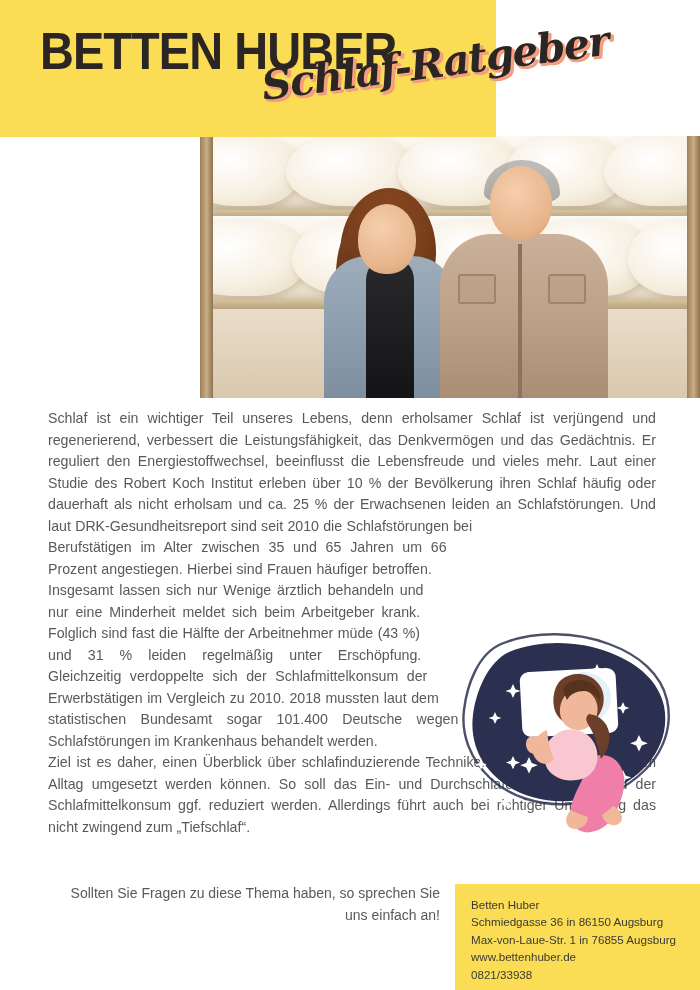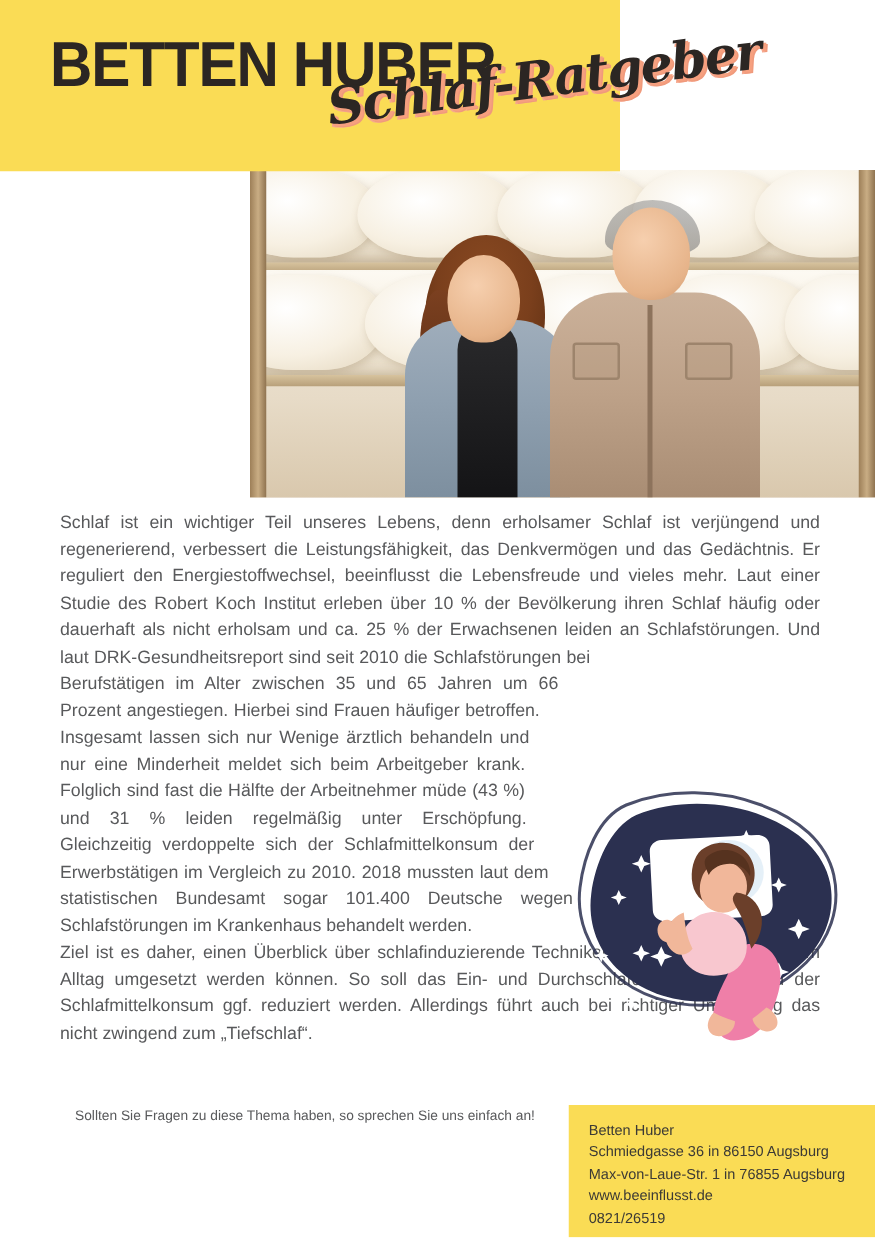--- a/index.html
+++ b/index.html
@@ -172,23 +172,23 @@
     height: 218px;
     shape-outside: ellipse(116px 109px at 50% 50%);
     margin: 222px 0 0 8px;
   }
   .closing {
     position: absolute;
     left: 48px;
     top: 882px;
     width: 392px;
     color: #58595b;
-    font-size: 11px;
+    font-size: 14px;
     line-height: 22px;
-    text-align: center;
+    text-align: right;
     z-index: 2;
   }
   .closing p { margin: 0; }
 
   
   .illustration {
     position: absolute;
     left: 443px; top: 628px;
     width: 236px; height: 224px;
     z-index: 3;
@@ -304,18 +304,18 @@
       <path d="M128 182c-4 4-6 10-4 14 2 5 8 6 13 4 5-2 8-6 8-11-6-2-12-4-17-7z" fill="#f1b79a"></path>
       <path d="M170 178c5 2 9 7 9 12 0 5-5 8-10 7-5-1-9-5-10-10 4-3 8-6 11-9z" fill="#f1b79a"></path>
     </svg>
   </div>
 
   <div class="contact">
     <div class="contact-inner">
       <div>Betten Huber</div>
       <div>Schmiedgasse 36 in 86150 Augsburg</div>
       <div>Max-von-Laue-Str. 1 in 76855 Augsburg</div>
-      <div>www.beeinflusst.de</div>
-      <div>0821/26519</div>
+      <div>www.bettenhuber.de</div>
+      <div>0821/33938</div>
     </div>
   </div>
 
 </div>
 
 </body></html>

